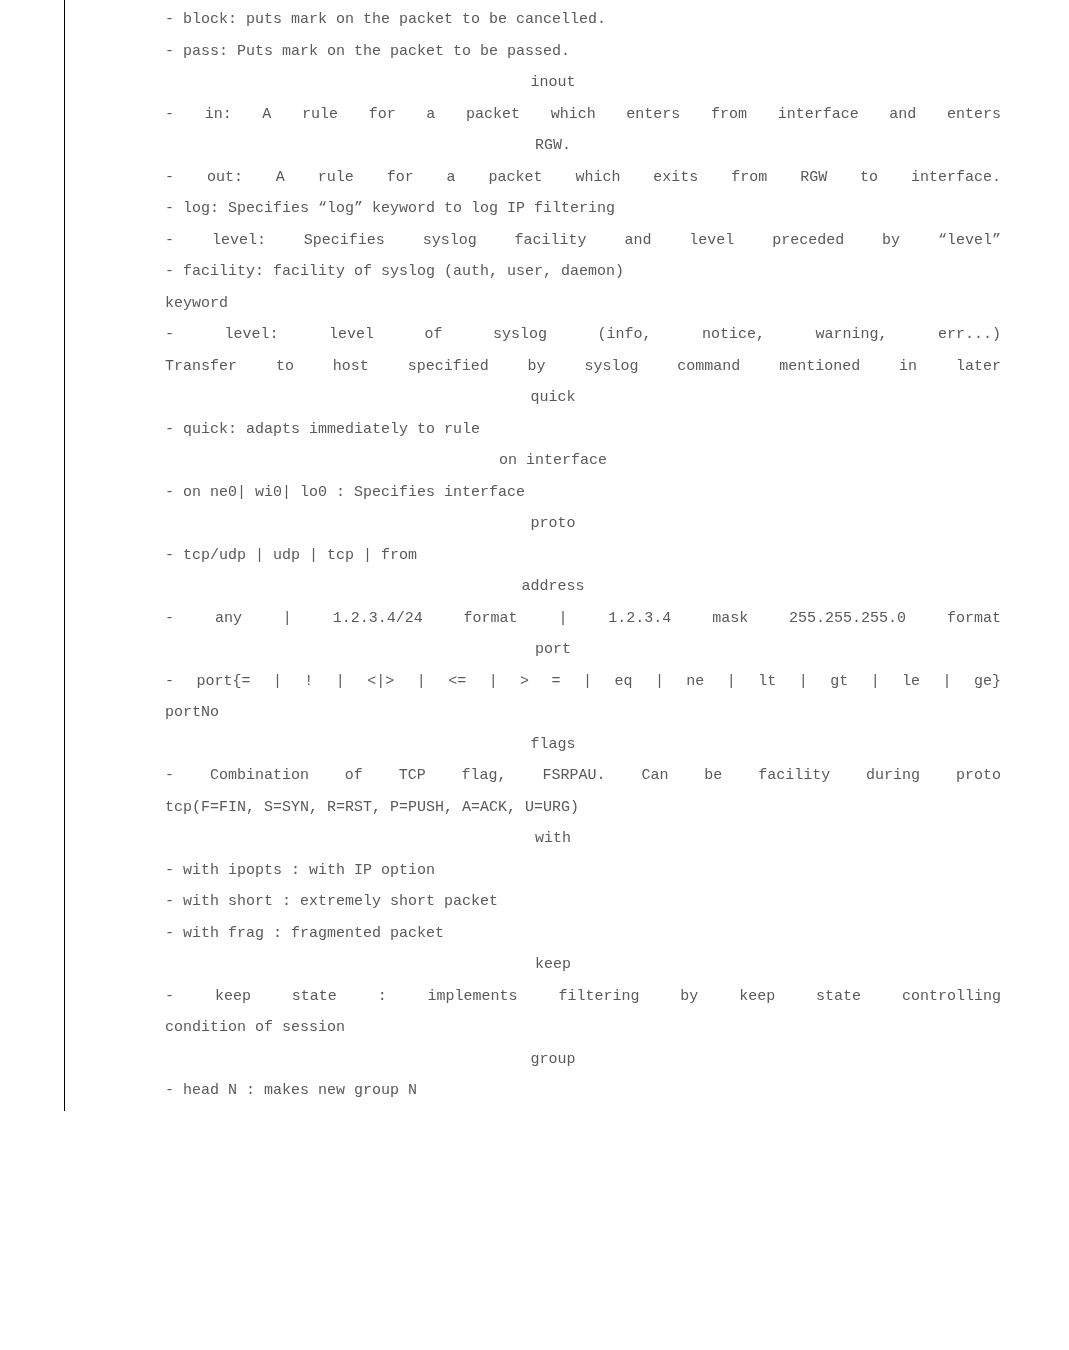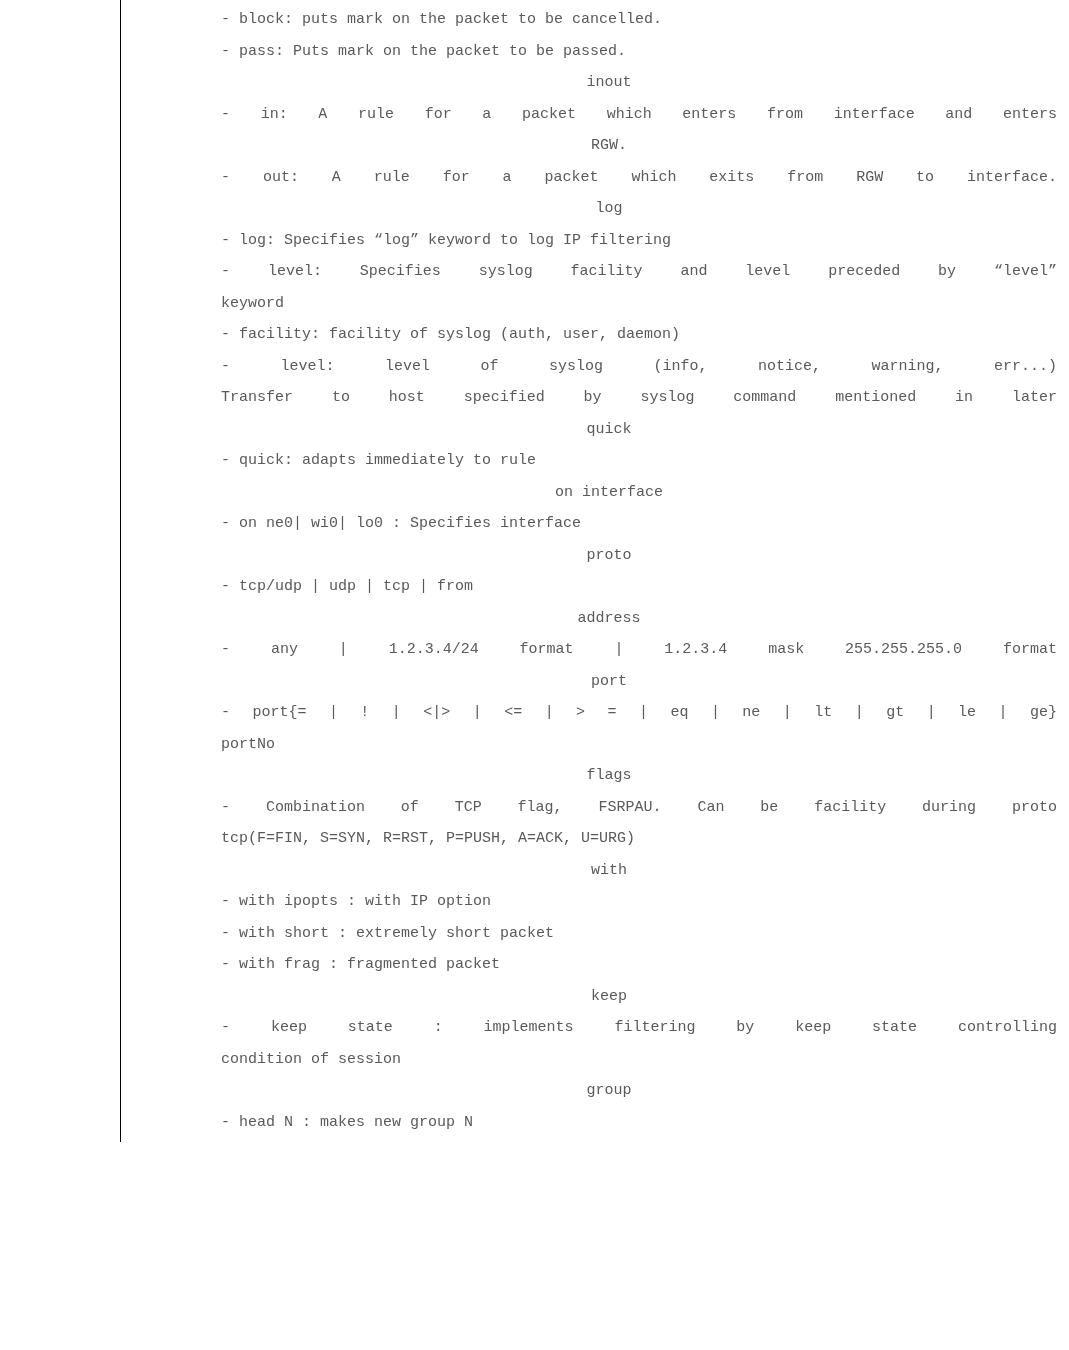--- a/index.html
+++ b/index.html
@@ -7,21 +7,21 @@
     padding: 0;
     background: #ffffff;
     font-family: "Courier New", Courier, monospace;
     font-size: 15px;
     color: #5a5a5a;
     line-height: 2.1;
     width: 1069px;
   }
   .page {
     border-left: 1px solid #000;
-    margin-left: 120px;
+    margin-left: 64px;
     padding: 4px 12px 4px 40px;
     box-sizing: border-box;
     width: 949px;
   }
   .line {
     white-space: pre-wrap;
   }
   .indent1 { padding-left: 60px; }
   .head { padding-left: 0; text-align: center; }
   .just { text-align: justify; text-align-last: justify; }
@@ -29,25 +29,24 @@
 </head>
 <body>
 
 <div class="page" id="page">
     <div class="line indent1">- block: puts mark on the packet to be cancelled.</div>
     <div class="line indent1">- pass: Puts mark on the packet to be passed.</div>
     <div class="line head">inout</div>
     <div class="line indent1 just">- in: A rule for a packet which enters from interface and enters</div>
     <div class="line head">RGW.</div>
     <div class="line indent1 just">- out: A rule for a packet which exits from RGW to interface.</div>
-    <div class="line head">log</div>
     <div class="line indent1">- log: Specifies “log” keyword to log IP filtering</div>
     <div class="line indent1 just">- level: Specifies syslog facility and level preceded by “level”</div>
+    <div class="line indent1">- facility: facility of syslog (auth, user, daemon)</div>
     <div class="line indent1">keyword</div>
-    <div class="line indent1">- facility: facility of syslog (auth, user, daemon)</div>
     <div class="line indent1 just">- level: level of syslog (info, notice, warning, err...)</div>
     <div class="line indent1 just">Transfer to host specified by syslog command mentioned in later</div>
     <div class="line head">quick</div>
     <div class="line indent1">- quick: adapts immediately to rule</div>
     <div class="line head">on interface</div>
     <div class="line indent1">- on ne0| wi0| lo0 : Specifies interface</div>
     <div class="line head">proto</div>
     <div class="line indent1">- tcp/udp | udp | tcp | from</div>
     <div class="line head">address</div>
     <div class="line indent1 just">- any | 1.2.3.4/24 format | 1.2.3.4 mask 255.255.255.0 format</div>

